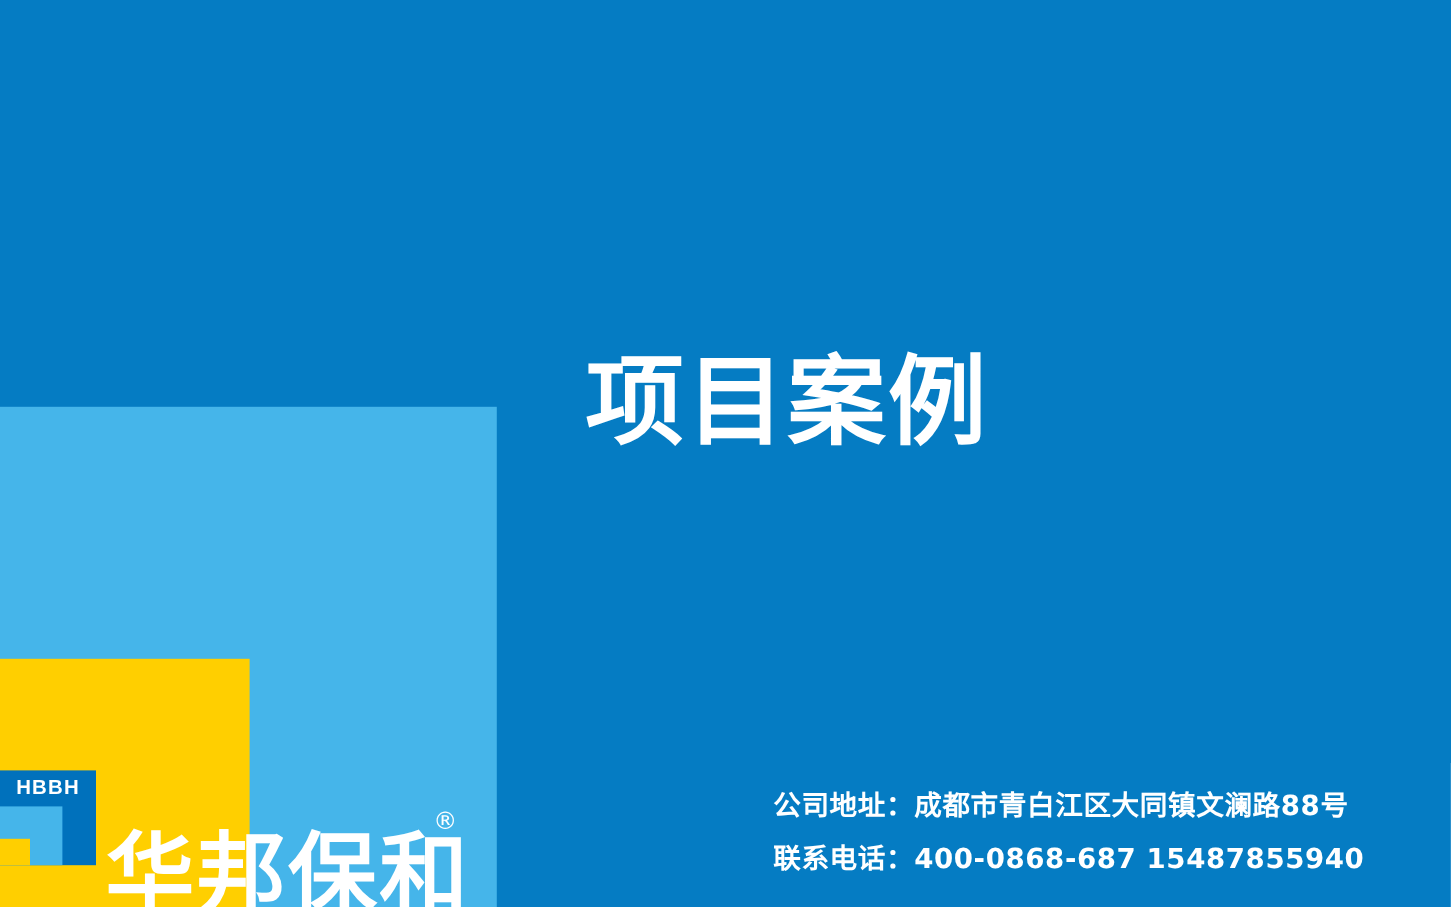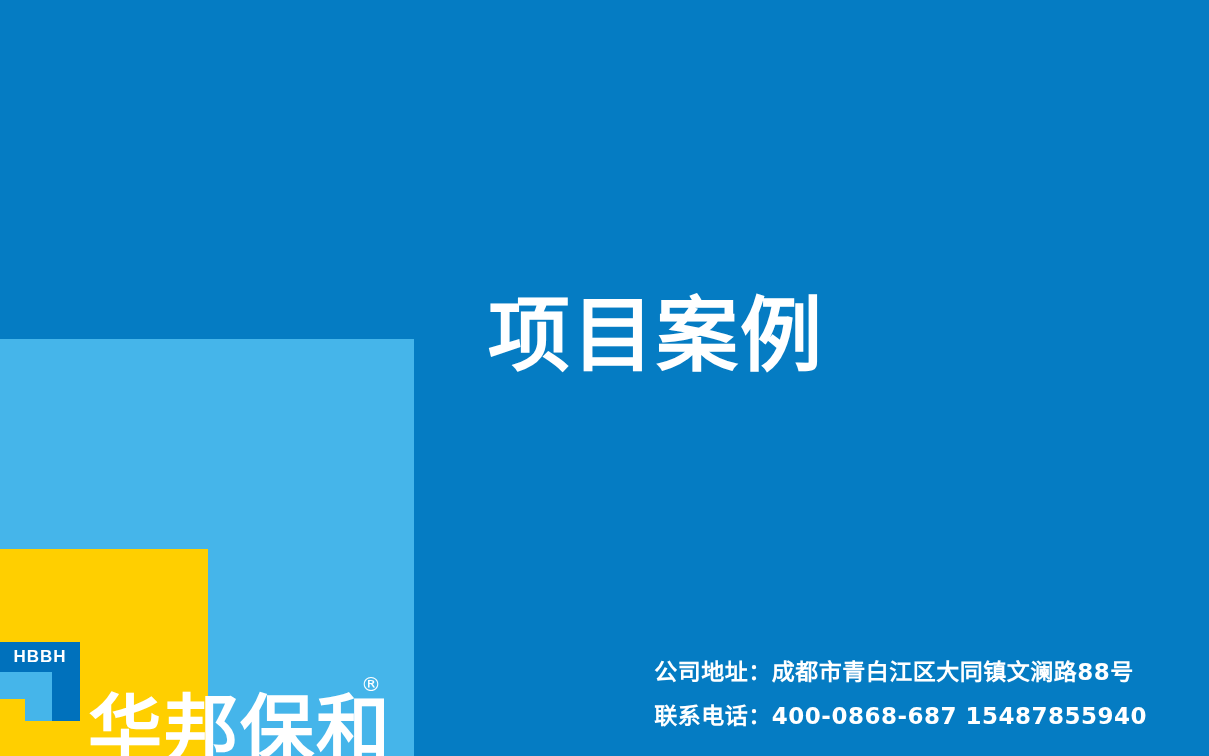--- a/index.html
+++ b/index.html
@@ -122,21 +122,21 @@
     font-weight: bold;
     color: #FFFFFF;
     letter-spacing: 2px;
     white-space: nowrap;
     margin-left: 44px;
   }
 
   
   .contact-block {
     position: absolute;
-    right: 62px;
+    right: 72px;
     top: 650px;
     text-align: left;
     white-space: nowrap;
   }
   .contact-line {
     color: #FFFFFF;
     font-size: 23px;
     font-weight: bold;
     line-height: 44px;
     letter-spacing: 0.5px;

